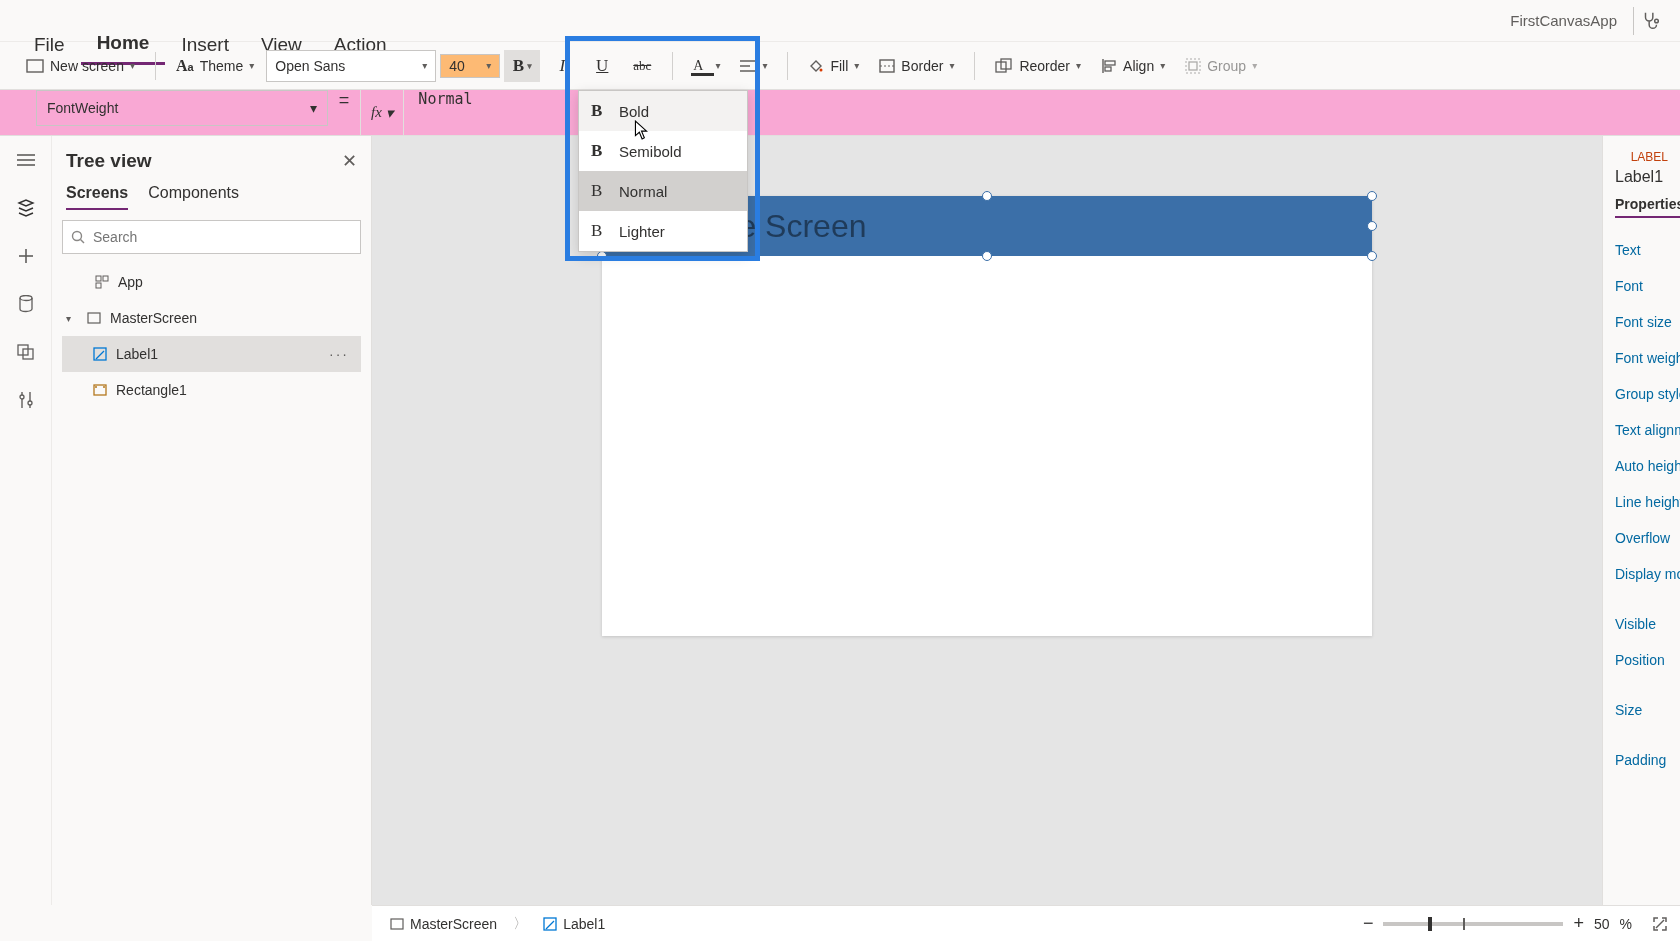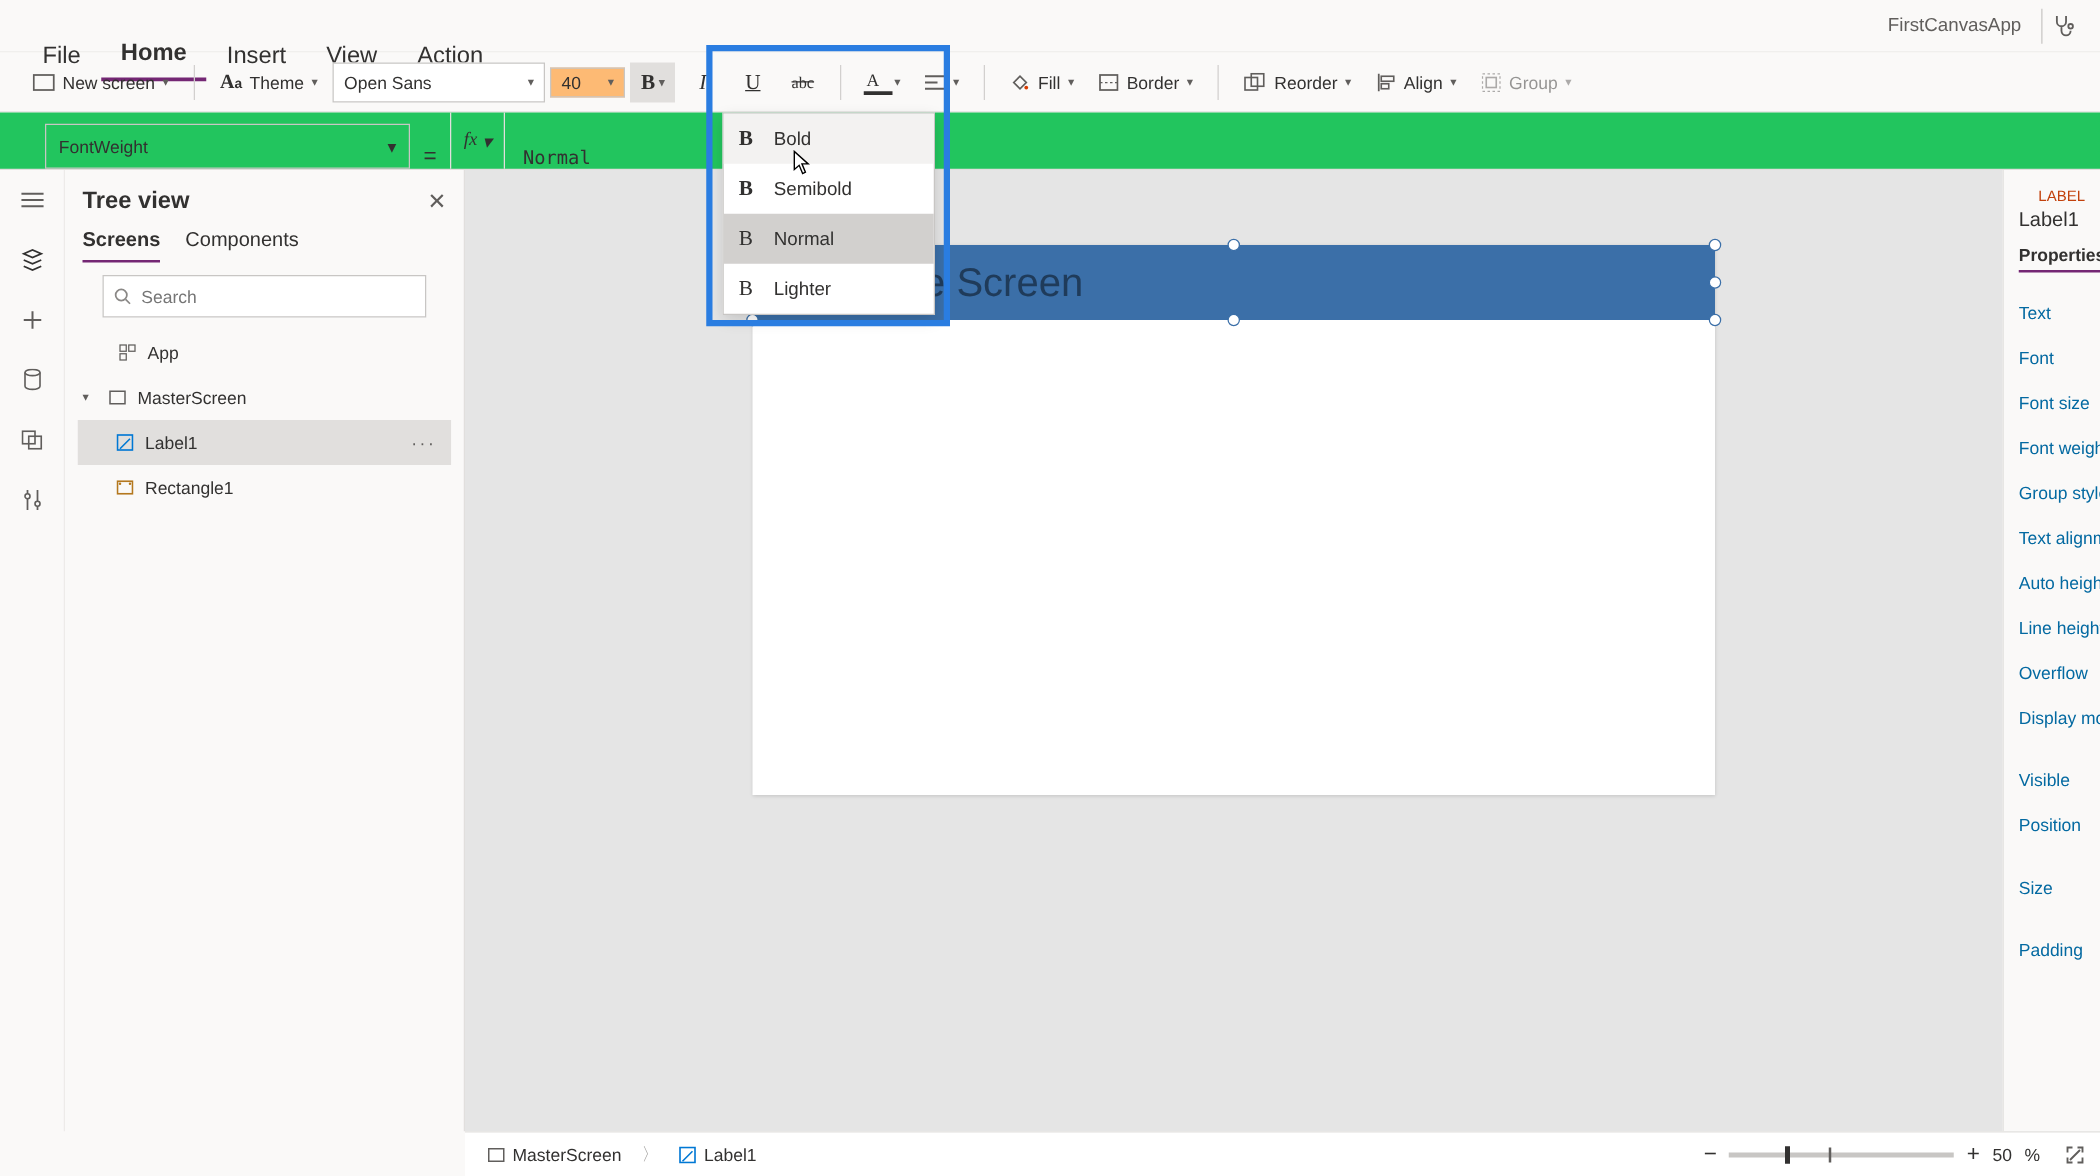--- a/index.html
+++ b/index.html
@@ -24,39 +24,39 @@
   .fmt-btn { width: 36px; height: 32px; display:flex; align-items:center; justify-content:center; font-size: 17px; cursor:pointer; font-family: "Times New Roman", serif; }
   .fmt-btn.bold-btn { font-weight: bold; background: #e1dfdd; position: relative; }
   .fmt-btn.bold-btn .chev { font-size:9px; margin-left:3px; font-family: "Segoe UI", sans-serif; }
   .fmt-btn.italic { font-style: italic; }
   .fmt-btn.underline { text-decoration: underline; }
   .fmt-btn.strike { text-decoration: line-through; font-size: 13px; }
   .color-a { position: relative; font-size: 18px; font-family: "Times New Roman", serif; }
   .color-a .underline-bar { position: absolute; bottom: 2px; left: 6px; right: 14px; height: 3px; background: #323130; }
 
   
-  .formula-row { display: flex; align-items: flex-end; height: 46px; background: #22c55e; border-bottom: 1px solid #e1dfdd; padding-left: 36px; }
+  .formula-row { display: flex; align-items: flex-start; height: 46px; background: #f9a8d4; border-bottom: 1px solid #e1dfdd; padding-left: 36px; }
   .prop-dd { width: 292px; height: 36px; border: 1px solid #c8c6c4; display: flex; align-items: center; justify-content: space-between; padding: 0 10px; font-size: 14px; }
   .eq { width: 32px; text-align: center; font-size: 18px; }
   .fx-box { display:flex; align-items:center; gap:4px; padding:0 10px; border-left:1px solid #e1dfdd; border-right:1px solid #e1dfdd; height:100%; font-style: italic; font-size: 15px; }
   .fx-val { flex:1; padding-left: 14px; font-family: Consolas, monospace; font-size: 15px; color: #323130; }
 
   
   .main { display: flex; height: calc(941px - 42px - 48px - 46px - 36px); }
   .left-rail { width: 52px; background: #faf9f8; border-right: 1px solid #edebe9; display:flex; flex-direction:column; align-items:center; padding-top: 12px; gap: 24px; }
   .left-rail .rail-btn { width: 24px; height: 24px; display:flex; align-items:center; justify-content:center; cursor:pointer; color:#605e5c; }
 
   .tree-panel { width: 320px; background: #faf9f8; border-right: 1px solid #e1dfdd; display:flex; flex-direction:column; padding: 10px 10px 0 10px; }
   .tree-header { display:flex; align-items:center; justify-content:space-between; padding: 4px 4px 6px 4px; }
   .tree-header h2 { font-size: 19px; font-weight: 600; }
   .close-x { font-size: 18px; color:#605e5c; cursor:pointer; }
   .tree-tabs { display:flex; gap: 20px; padding: 6px 4px 0 4px; font-size: 16px; }
   .tree-tab { padding-bottom: 6px; cursor:pointer; }
   .tree-tab.active { font-weight:600; border-bottom: 2px solid #742774; }
-  .search-box { margin: 10px 20px; height: 34px; border:1px solid #c8c6c4; background:#fff; display:flex; align-items:center; padding:0 8px; gap:8px; color:#605e5c; }
+  .search-box { margin: 10px 0; height: 34px; border:1px solid #c8c6c4; background:#fff; display:flex; align-items:center; padding:0 8px; gap:8px; color:#605e5c; }
   .search-box input { border:none; outline:none; flex:1; font-size:14px; }
   .tree-list { flex:1; overflow:auto; font-size:14px; }
   .tree-item { display:flex; align-items:center; height:36px; padding-left: 12px; gap:8px; cursor:pointer; }
   .tree-item.selected { background:#e1dfdd; }
   .tree-item .ti-icon { width:16px; height:16px; display:flex; align-items:center; justify-content:center; }
   .tree-item .ellipsis { margin-left:auto; margin-right:12px; color:#605e5c; letter-spacing:2px; }
   .indent-1 { padding-left: 30px; }
   .expander { font-size:10px; color:#605e5c; width:12px; }
 
   .canvas-wrap { flex:1; background:#e5e5e5; position:relative; display:flex; align-items:flex-start; justify-content:center; padding-top: 60px; }

